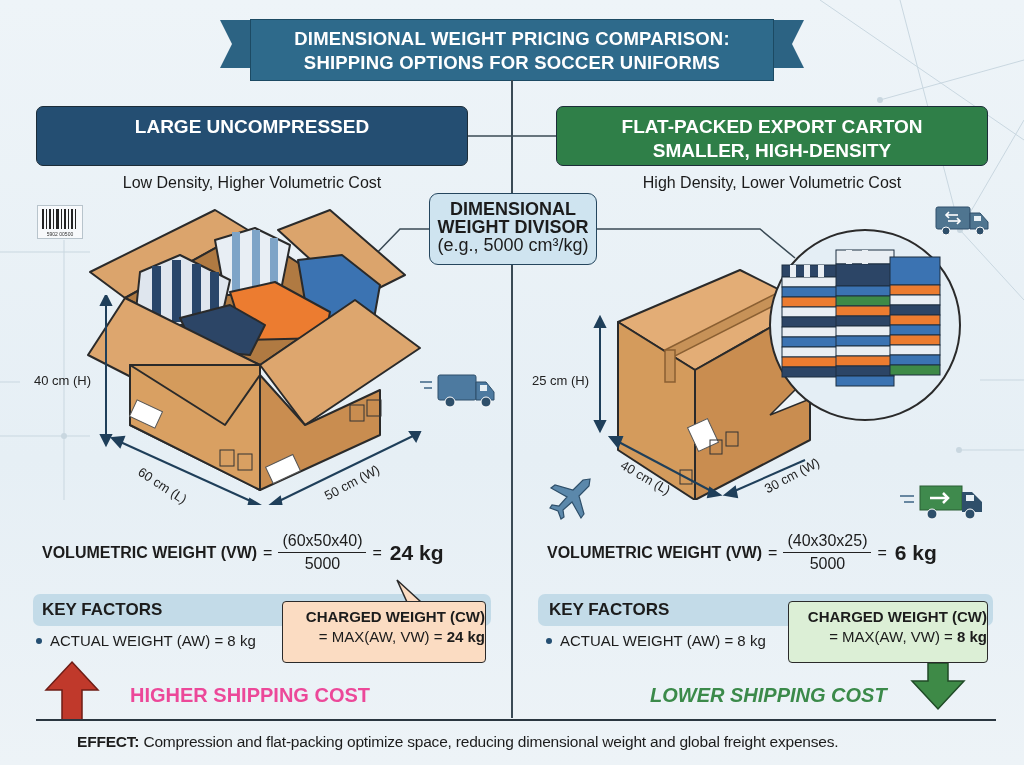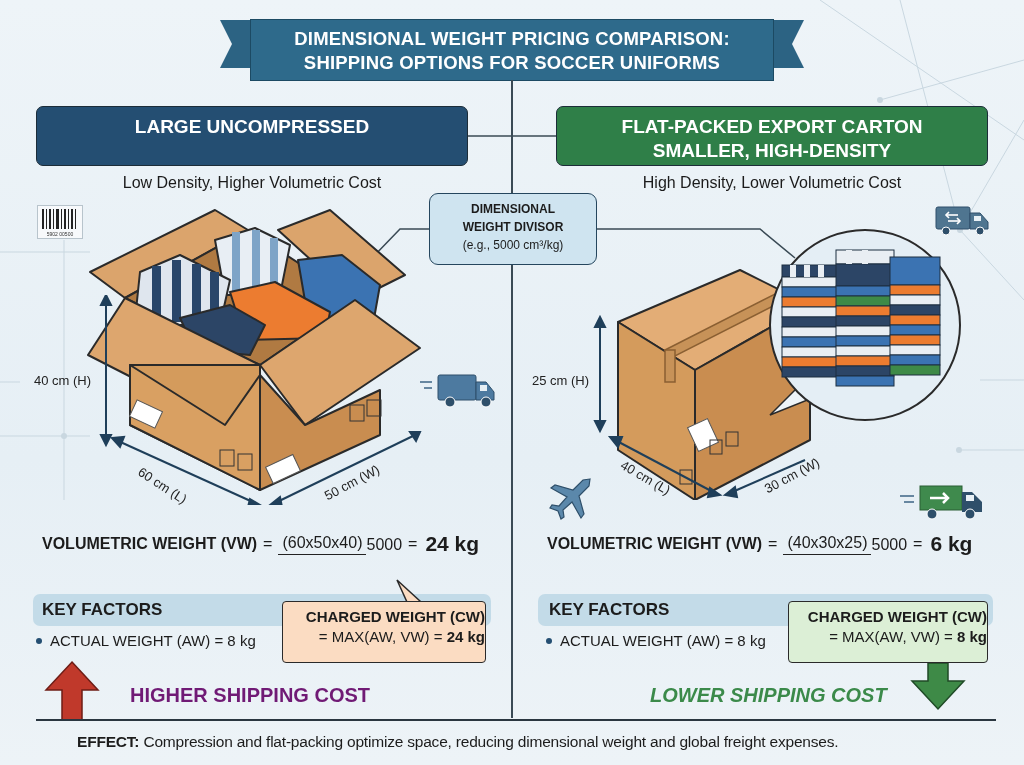--- a/index.html
+++ b/index.html
@@ -37,50 +37,50 @@
   .sub { position: absolute; font-size: 16px; color: #1b1b1b; text-align: center; }
   .sub-left { left: 36px; top: 174px; width: 432px; }
   .sub-right { left: 556px; top: 174px; width: 432px; }
 
   .divider-v { position: absolute; left: 511px; top: 80px; width: 1.5px; height: 638px; background: #3a4a55; }
   .divider-h { position: absolute; left: 36px; top: 719px; width: 960px; height: 2px; background: #2a3640; }
 
   .divisor-box {
     position: absolute; left: 429px; top: 193px; width: 168px; height: 72px;
     background: #cfe4f0; border: 1.5px solid #25465e; border-radius: 9px;
-    text-align: center; font-size: 12px; line-height: 18px; padding-top: 6px;
+    text-align: center; font-size: 18px; line-height: 18px; padding-top: 6px;
   }
   .divisor-box .b { font-weight: bold; display: block; }
 
   .dim-label { position: absolute; font-size: 13px; color: #222; white-space: nowrap; }
 
   
   .formula { position: absolute; display: flex; align-items: center; font-weight: bold; font-size: 16px; }
   .formula .eq { font-weight: normal; margin: 0 6px; font-size: 16px; }
-  .frac { display: inline-flex; flex-direction: row; align-items: center; font-weight: normal; font-size: 16px; }
+  .frac { display: inline-flex; flex-direction: column; align-items: center; font-weight: normal; font-size: 16px; }
   .frac .num { border-bottom: 1.5px solid #222; padding: 0 4px 2px; }
   .frac .den { padding-top: 2px; text-align: right; }
   .result { font-size: 21px; font-weight: bold; margin-left: 2px; }
 
   .kf-bar { position: absolute; height: 32px; border-radius: 7px; background: #c3dbe8; }
   .kf-title { position: absolute; font-weight: bold; font-size: 17px; }
   .kf-item { position: absolute; font-size: 15px; display: flex; align-items: center; }
   .kf-item .dot { width: 6px; height: 6px; border-radius: 50%; background: #244e72; margin-right: 8px; }
 
   .cw-box {
     position: absolute; border: 1.5px solid #2a2a2a; border-radius: 4px;
     text-align: right; font-size: 15px; line-height: 20px; padding-top: 5px;
   }
   .cw-left { left: 282px; top: 601px; width: 204px; height: 62px; background: #fbdcc2; }
   .cw-right { left: 788px; top: 601px; width: 200px; height: 62px; background: #dcefd6; }
   .cw-box .t { font-weight: bold; display: block; }
   .cw-box b { font-weight: bold; }
 
   .cost { position: absolute; font-weight: bold; font-size: 20px; }
-  .cost-high { left: 130px; top: 684px; color: #701a75; }
+  .cost-high { left: 130px; top: 684px; color: #ec4899; }
   .cost-low { left: 650px; top: 684px; color: #3b8a4a; font-style: italic; }
 
   .effect { position: absolute; left: 37px; top: 733px; font-size: 15.5px; color: #1c1c1c; white-space: nowrap; letter-spacing: -0.2px; margin-left: 40px; }
   .effect b { font-weight: bold; }
 </style>
 </head>
 <body>
 
 <svg class="bg-net" width="1024" height="765">
   <g stroke="#c9d7e0" stroke-width="1" fill="none">

